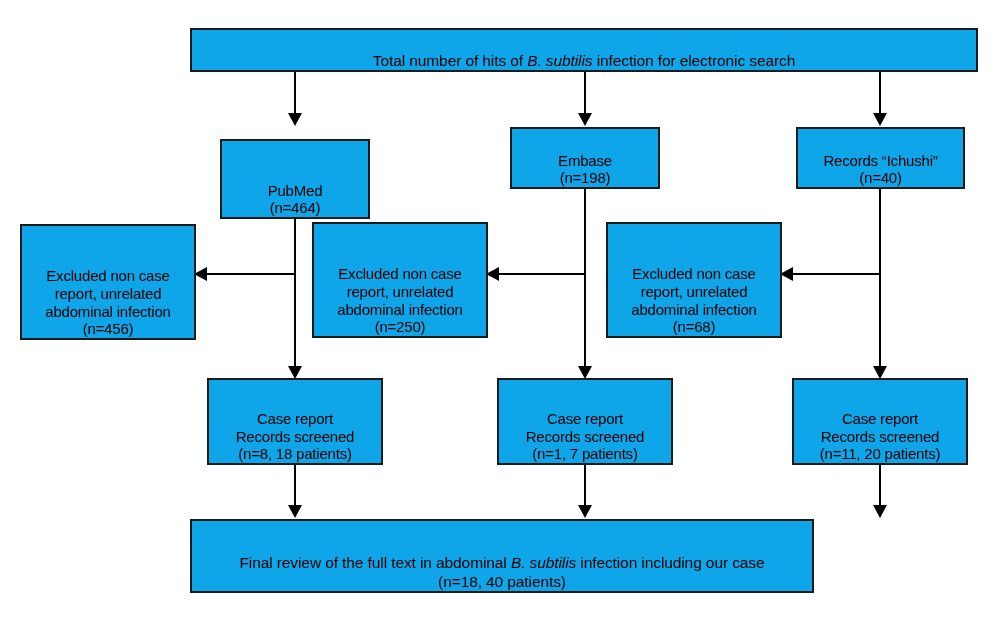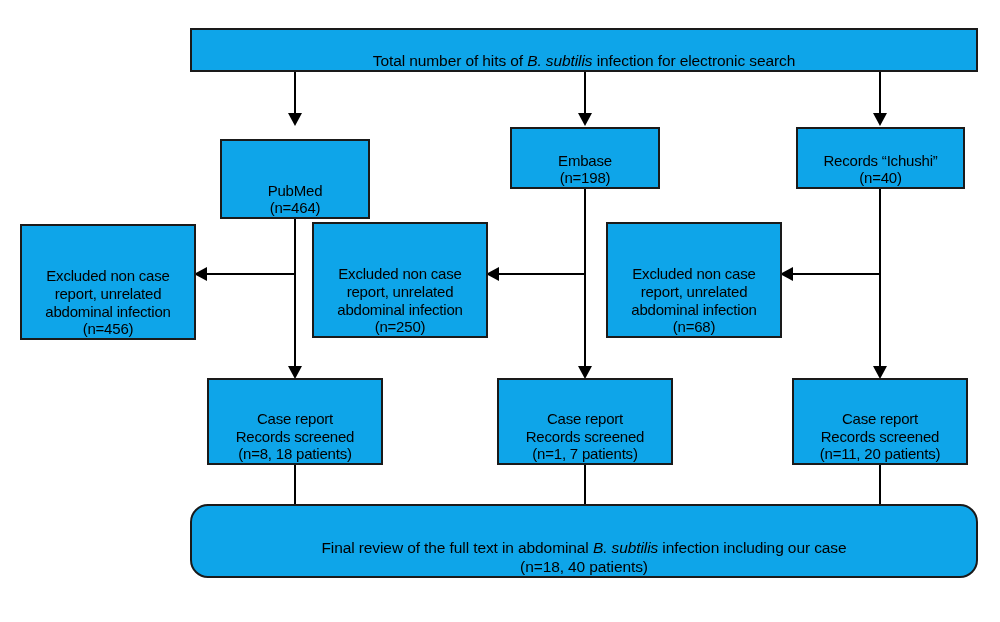--- a/index.html
+++ b/index.html
@@ -167,18 +167,18 @@
 
   <div class="vline" style="left:294px; top:465px; height:42px;"></div>
   <div class="arrow-down" style="left:288px; top:505px;"></div>
 
   <div class="vline" style="left:584px; top:465px; height:42px;"></div>
   <div class="arrow-down" style="left:578px; top:505px;"></div>
 
   <div class="vline" style="left:879px; top:465px; height:42px;"></div>
   <div class="arrow-down" style="left:873px; top:505px;"></div>
 
-  <div class="node wide" style="left:190px; top:504px; width:788px; height:74px;border-radius:18px;">
+  <div class="node wide" style="left:190px; top:519px; width:624px; height:74px;">
     <span class="ln"><span>Final review of the full text in abdominal </span><span class="it">B. subtilis</span><span> infection including our case</span></span>
     <span class="ln">(n=18, 40 patients)</span>
   </div>
 
 </div>
 
 </body></html>

